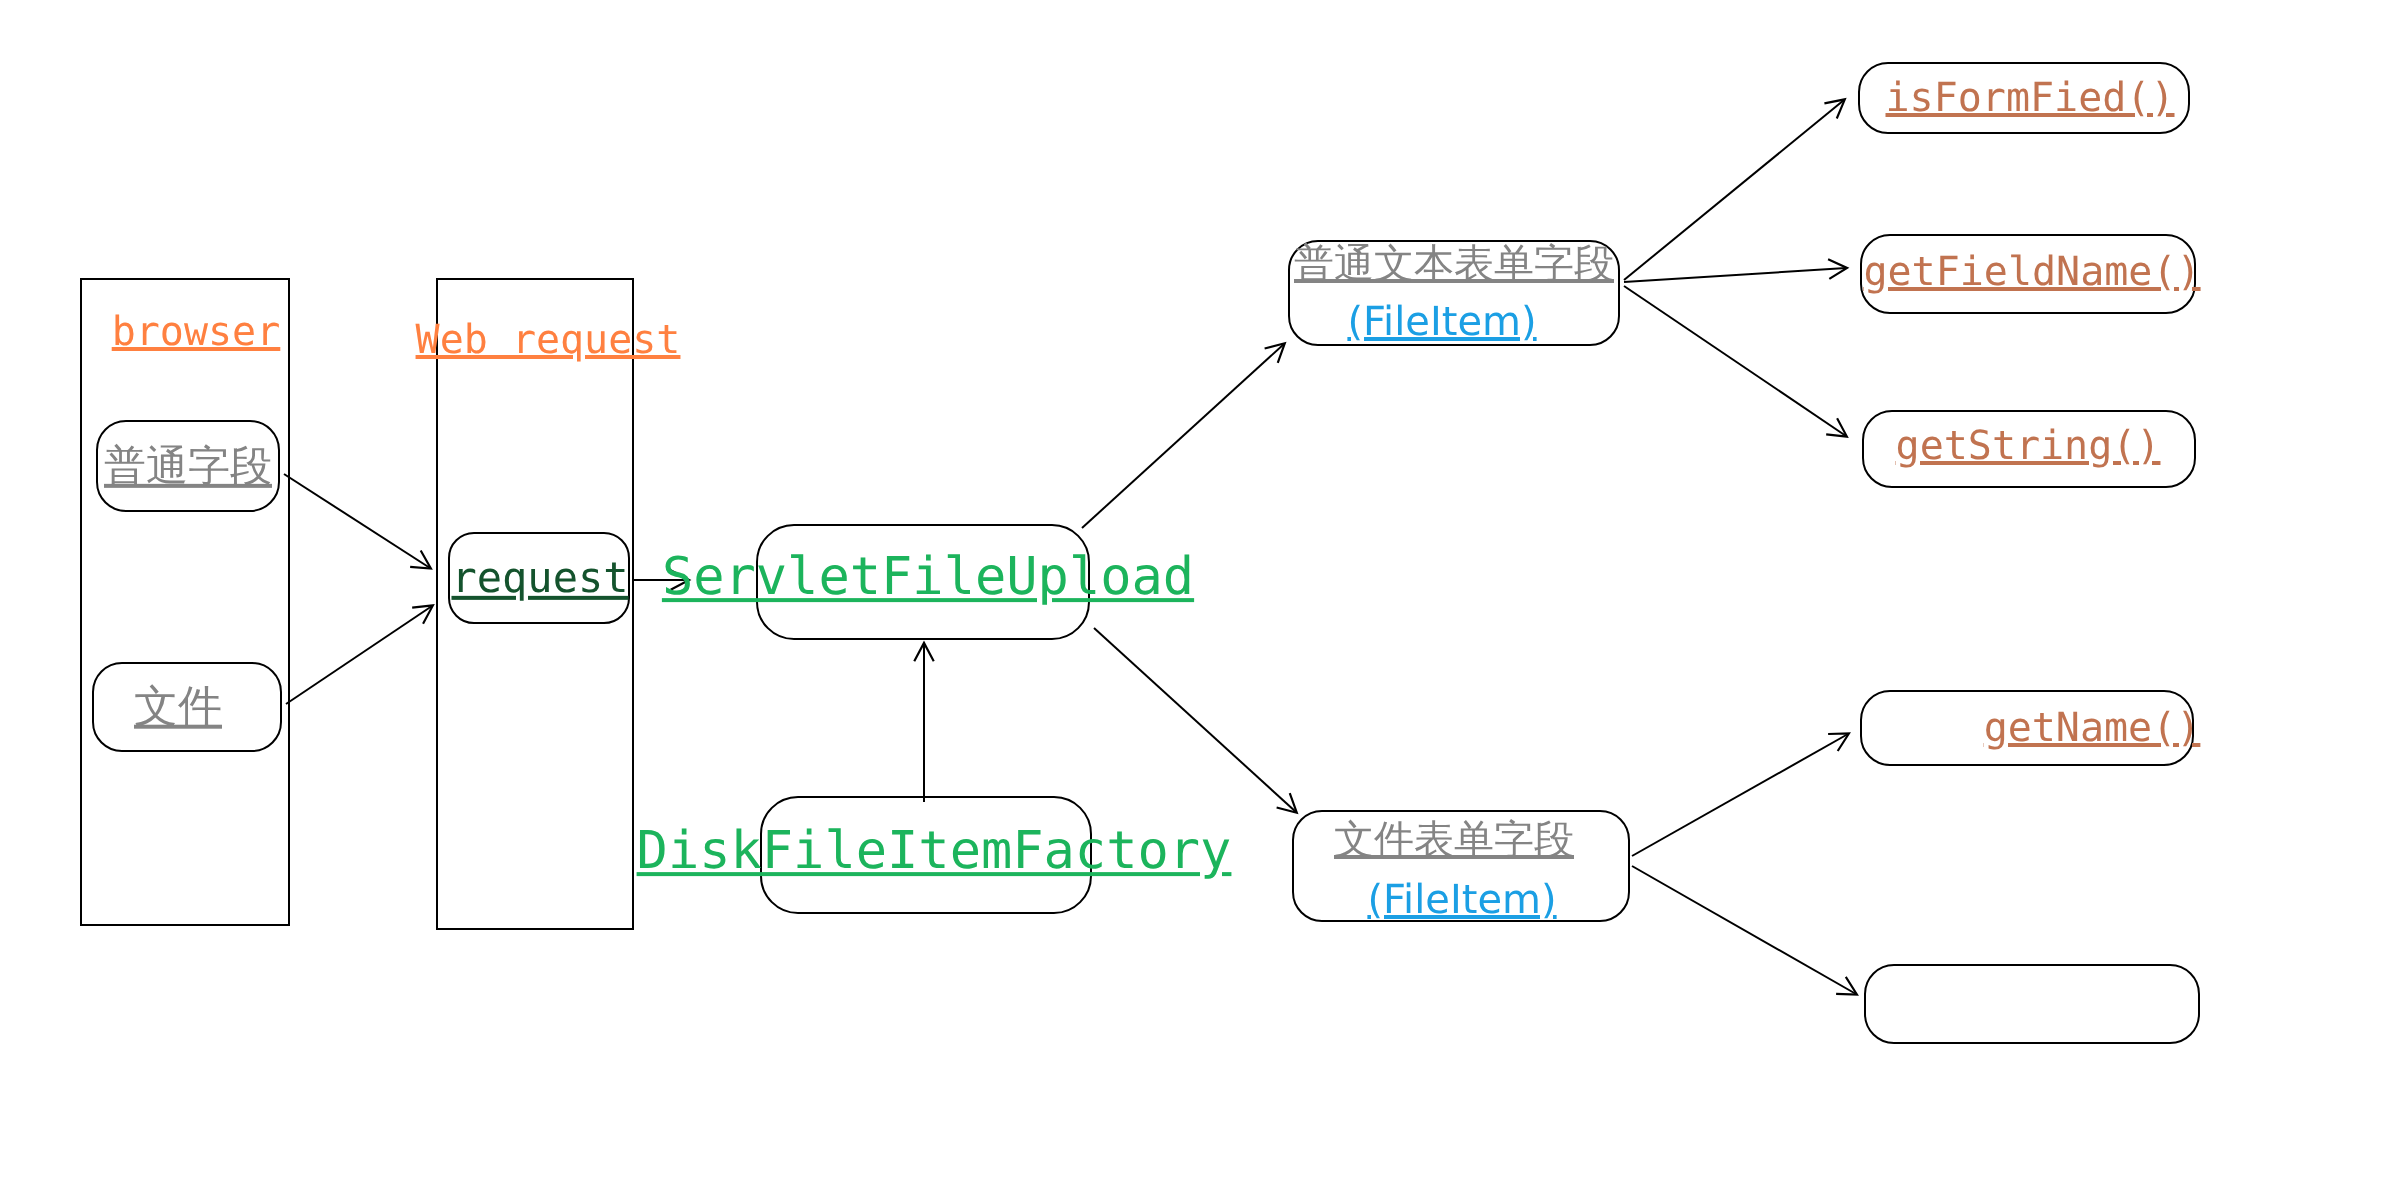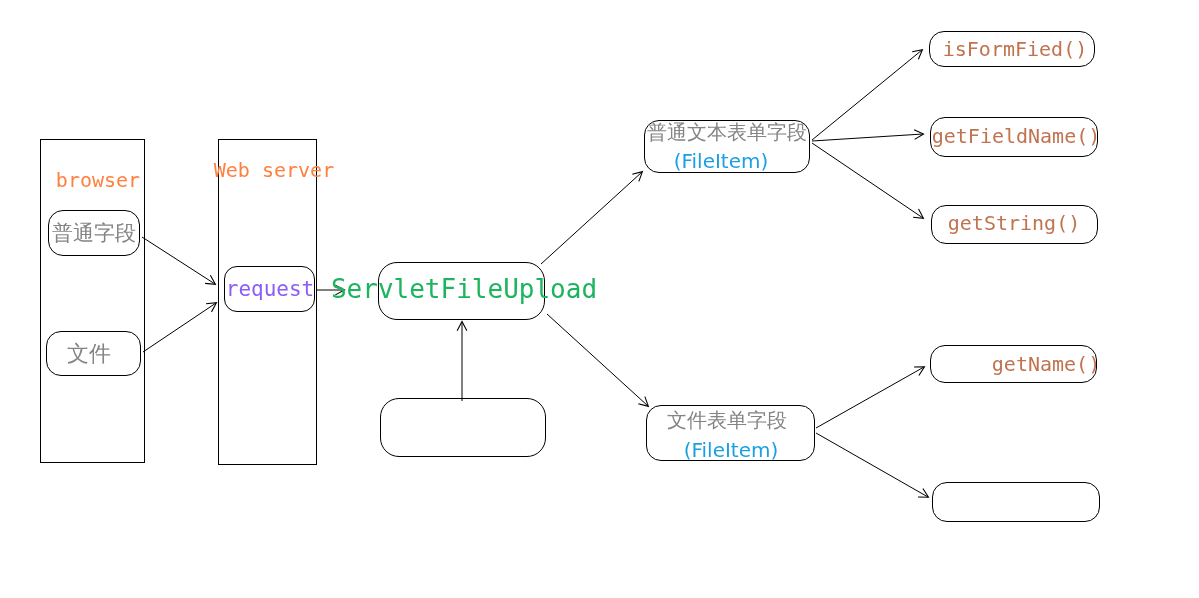--- a/index.html
+++ b/index.html
@@ -24,26 +24,27 @@
     background: transparent;
   }
   .rounded { border-radius: 15px; }
   .biground { border-radius: 19px; }
   .lbl {
     position: absolute;
     transform: translate(-50%, -50%);
     white-space: nowrap;
     font-size: 20px;
     line-height: 1.15;
+    text-decoration: underline;
   }
   .mono   { font-family: "DejaVu Sans Mono", monospace; }
   .sans   { font-family: "DejaVu Sans", "Liberation Sans", sans-serif; }
   .orange { color: #ff8040; }
   .gray   { color: #848484; }
-  .blue   { color: #8b5cf6; text-align: center; }
+  .blue   { color: #14532d; text-align: center; }
   .green  { color: #1cb45c; font-size: 26px; }
   .lightblue { color: #1b9fe4; }
   .brown  { color: #c17350; }
   .cjk    { font-family: "DejaVu Sans", "Liberation Sans", sans-serif; }
   .sz21   { font-size: 21px; }
   .sz22   { font-size: 22px; }
 </style>
 </head>
 <body>
 
@@ -79,26 +80,27 @@
   <div class="box biground" style="left:378px; top:262px; width:167px; height:58px;"></div>
   <div class="box biground" style="left:380px; top:398px; width:166px; height:59px;"></div>
   <div class="box rounded" style="left:644px; top:120px; width:166px; height:53px;"></div>
   <div class="box rounded" style="left:646px; top:405px; width:169px; height:56px;"></div>
   <div class="box rounded" style="left:929px; top:31px;  width:166px; height:36px;"></div>
   <div class="box rounded" style="left:930px; top:117px; width:168px; height:40px;"></div>
   <div class="box rounded" style="left:931px; top:205px; width:167px; height:39px;"></div>
   <div class="box rounded" style="left:930px; top:345px; width:167px; height:38px;"></div>
   <div class="box rounded" style="left:932px; top:482px; width:168px; height:40px;"></div>
 
-  <div class="lbl mono orange" style="left:98px;  top:180px;">browser</div>
-  <div class="lbl mono orange" style="left:274px; top:170px;">Web server</div>
+  <div class="lbl mono orange" style="left:98px;  top:166px;">browser</div>
+  <div class="lbl mono orange" style="left:274px; top:170px;">Web request</div>
   <div class="lbl cjk gray sz21" style="left:94px;  top:233px;">普通字段</div>
   <div class="lbl cjk gray sz22" style="left:89px;  top:354px;">文件</div>
   <div class="lbl mono blue sz21" style="left:270px; top:289px;">request</div>
   <div class="lbl mono green" style="left:464px; top:290px;">ServletFileUpload</div>
+  <div class="lbl mono green" style="left:467px; top:427px;">DiskFileItemFactory</div>
   <div class="lbl cjk gray" style="left:727px; top:132px;">普通文本表单字段</div>
   <div class="lbl sans lightblue" style="left:721px; top:161px;">(FileItem)</div>
   <div class="lbl cjk gray" style="left:727px; top:420px;text-align:center;">文件表单字段</div>
   <div class="lbl sans lightblue" style="left:731px; top:450px;">(FileItem)</div>
   <div class="lbl mono brown" style="left:1015px; top:49px;">isFormFied()</div>
   <div class="lbl mono brown" style="left:1016px; top:136px;">getFieldName()</div>
   <div class="lbl mono brown" style="left:1014px; top:223px;text-align:right;">getString()</div>
   <div class="lbl mono brown" style="left:1011px; top:364px;margin-left:35px;">getName()</div>
 
 </div>

